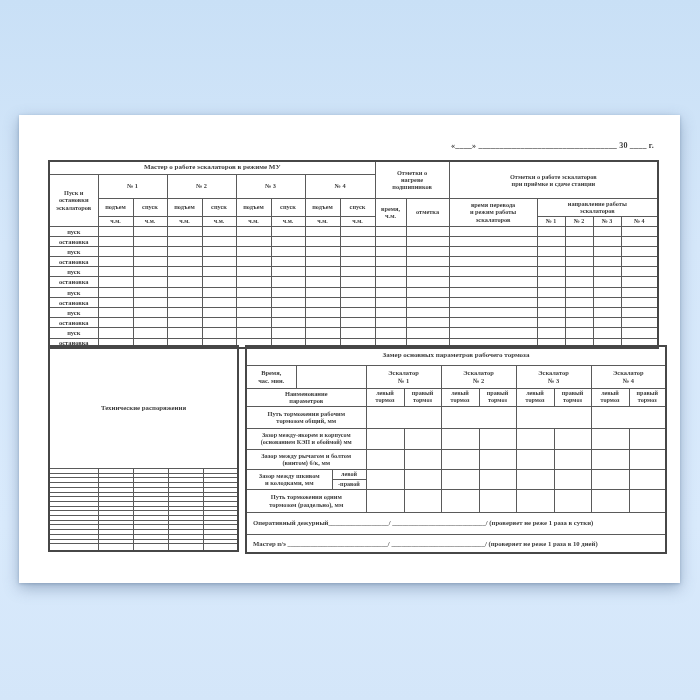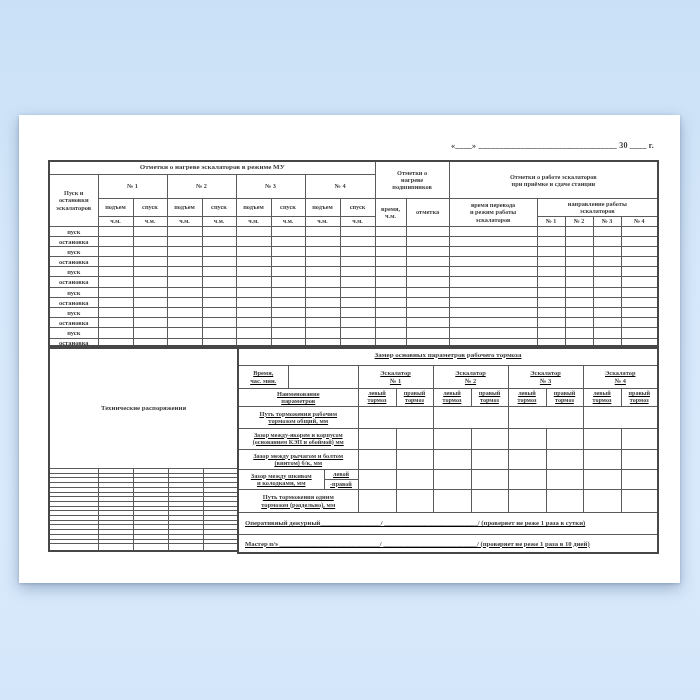--- a/index.html
+++ b/index.html
@@ -13,21 +13,21 @@
   table.t td{border:1px solid #5a5a5a;padding:0;text-align:center;vertical-align:middle;
              color:#3c3c3c;font-weight:bold;line-height:1.12;overflow:hidden;}
   .ml{white-space:pre-line;}
   #mu{left:29px;top:45px;width:609px;}
   #mu td{font-size:6.3px;}
   #mu .title{font-size:7px;}
   #mu .sm{font-size:6px;}
   #mu .lbl{font-size:6.4px;}
   #tech{left:29px;top:230px;width:189px;height:207px;}
   #tech td{font-size:6.8px;}
-  #brake{left:218px;top:230px;width:420px;text-decoration:underline;}
+  #brake{left:226px;top:230px;width:420px;}
   #brake td{font-size:6.4px;}
   #brake .title{font-size:7px;}
   #brake .sig{text-align:left;padding-left:6px;font-size:6.7px;}
   #brake .tz{font-size:6.1px;}
 </style>
 </head>
 <body>
 
 <div class="stage">
   <div class="paper">
@@ -48,21 +48,21 @@
           <col style="width:31px">
           <col style="width:43px">
           <col style="width:88px">
         <col style="width:28px">
           <col style="width:28px">
           <col style="width:28px">
           <col style="width:37px">
       </colgroup>
       <tbody>
           <tr style="height:13px">
-        <td colspan="9" class="title">Отметки о нагреве эскалаторов в режиме МУ</td>
+        <td colspan="9" class="title">Мастер о работе эскалаторов в режиме МУ</td>
         <td colspan="2" rowspan="2" class="ml">Отметки о
 нагреве
 подшипников</td>
         <td colspan="5" rowspan="2" class="ml">Отметки о работе эскалаторов
 при приёмке и сдаче станции</td>
       </tr>
       <tr style="height:24px">
         <td rowspan="3" class="ml">Пуск и
 остановки
 эскалаторов</td>

